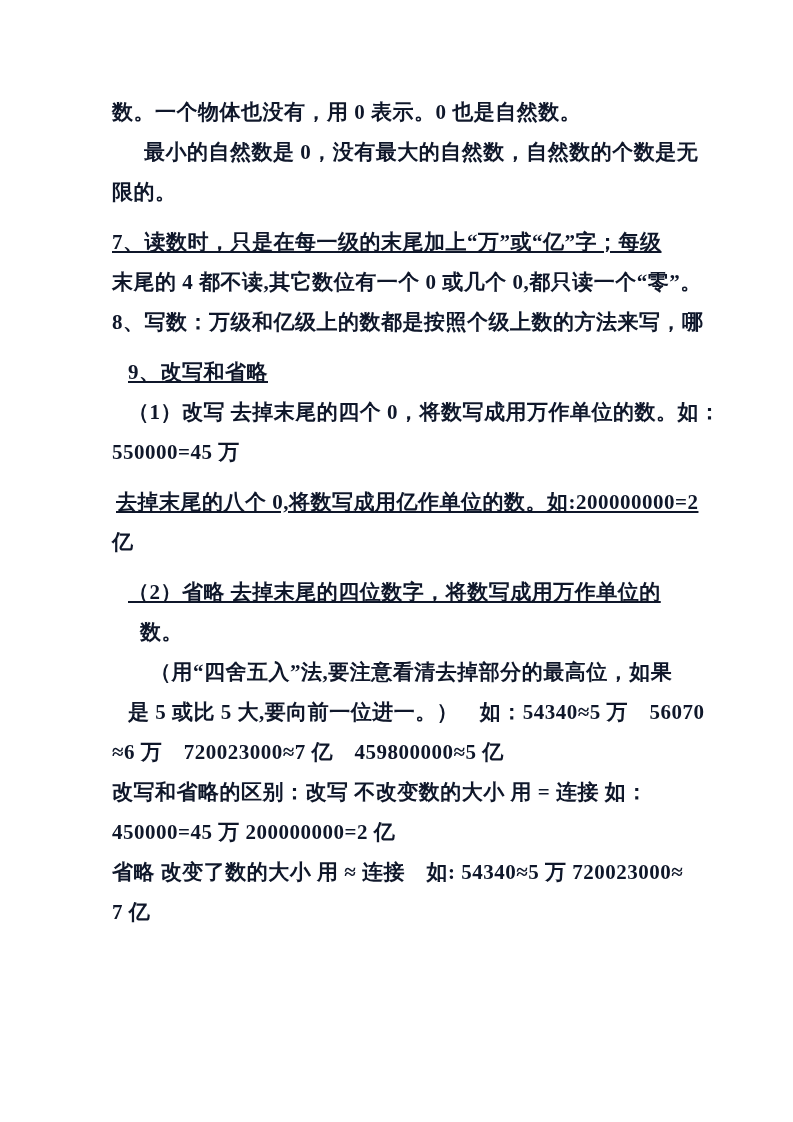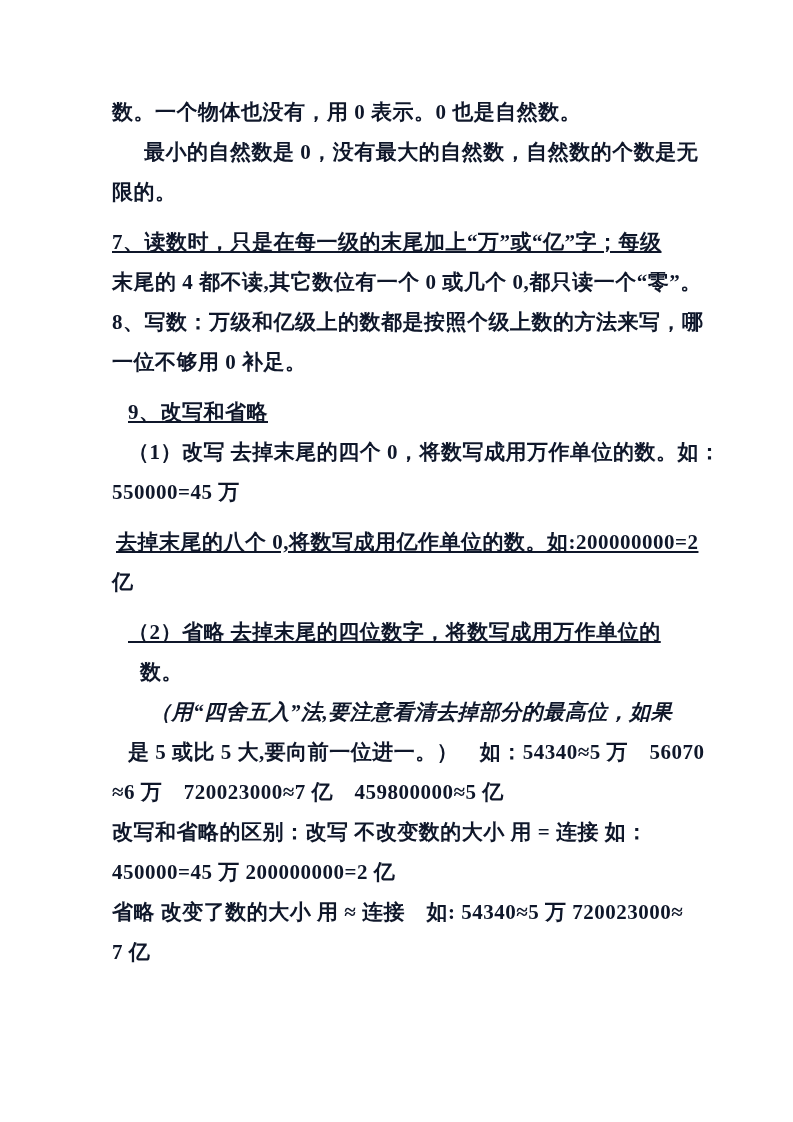--- a/index.html
+++ b/index.html
@@ -27,34 +27,33 @@
     letter-spacing: 0.5px;
   }
   .line {
     white-space: nowrap;
   }
   .gap   { margin-top: 10px; text-decoration: underline; }
   .ind-a { margin-left: 16px; }
   .ind-m { margin-left: 4px; }
   .ind-m2{ margin-left: 28px; }
   .ind-b { margin-left: 32px; }
-  .ind-c { margin-left: 38px; font-style: italic; }
+  .ind-c { margin-left: 38px; }
 </style>
 </head>
 <body>
 
 <div class="page">
   <div class="content">
     <div class="line">数。一个物体也没有，用 0 表示。0 也是自然数。</div>
     <div class="line ind-b">最小的自然数是 0，没有最大的自然数，自然数的个数是无</div>
     <div class="line">限的。</div>
     <div class="line gap">7、读数时，只是在每一级的末尾加上“万”或“亿”字；每级</div>
     <div class="line">末尾的 4 都不读,其它数位有一个 0 或几个 0,都只读一个“零”。</div>
     <div class="line">8、写数：万级和亿级上的数都是按照个级上数的方法来写，哪</div>
-    <div class="line">一位不够用 0 补足。</div>
     <div class="line gap ind-a">9、改写和省略</div>
     <div class="line ind-a">（1）改写 去掉末尾的四个 0，将数写成用万作单位的数。如：</div>
     <div class="line">550000=45 万</div>
     <div class="line gap ind-m">去掉末尾的八个 0,将数写成用亿作单位的数。如:200000000=2</div>
     <div class="line">亿</div>
     <div class="line gap ind-a">（2）省略  去掉末尾的四位数字，将数写成用万作单位的</div>
     <div class="line ind-m2">数。</div>
     <div class="line ind-c">（用“四舍五入”法,要注意看清去掉部分的最高位，如果</div>
     <div class="line ind-a">是 5 或比 5 大,要向前一位进一。）　如：54340≈5 万　56070</div>
     <div class="line">≈6 万　720023000≈7 亿　459800000≈5 亿</div>

